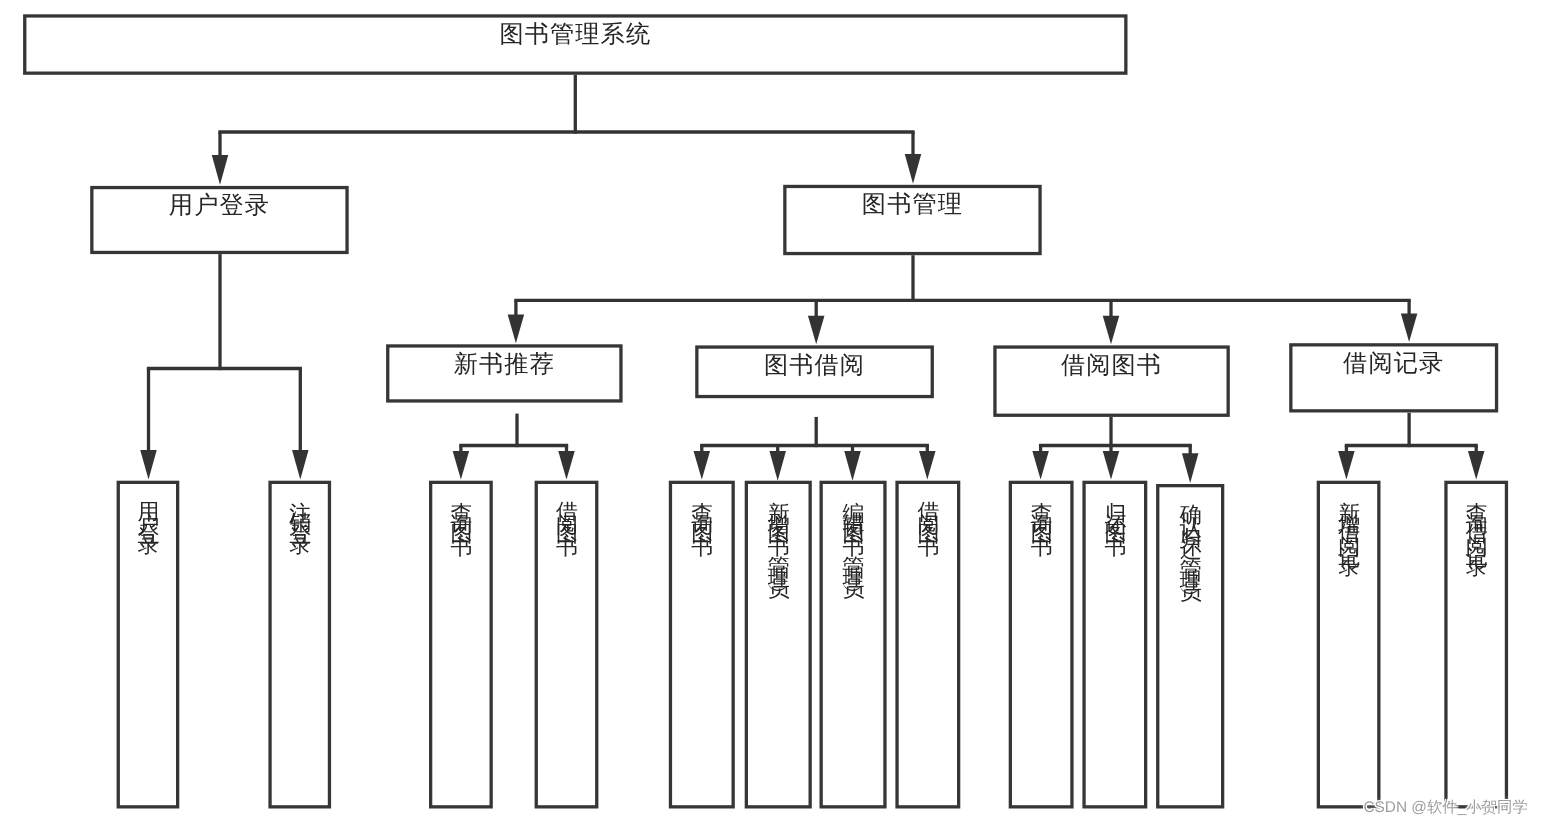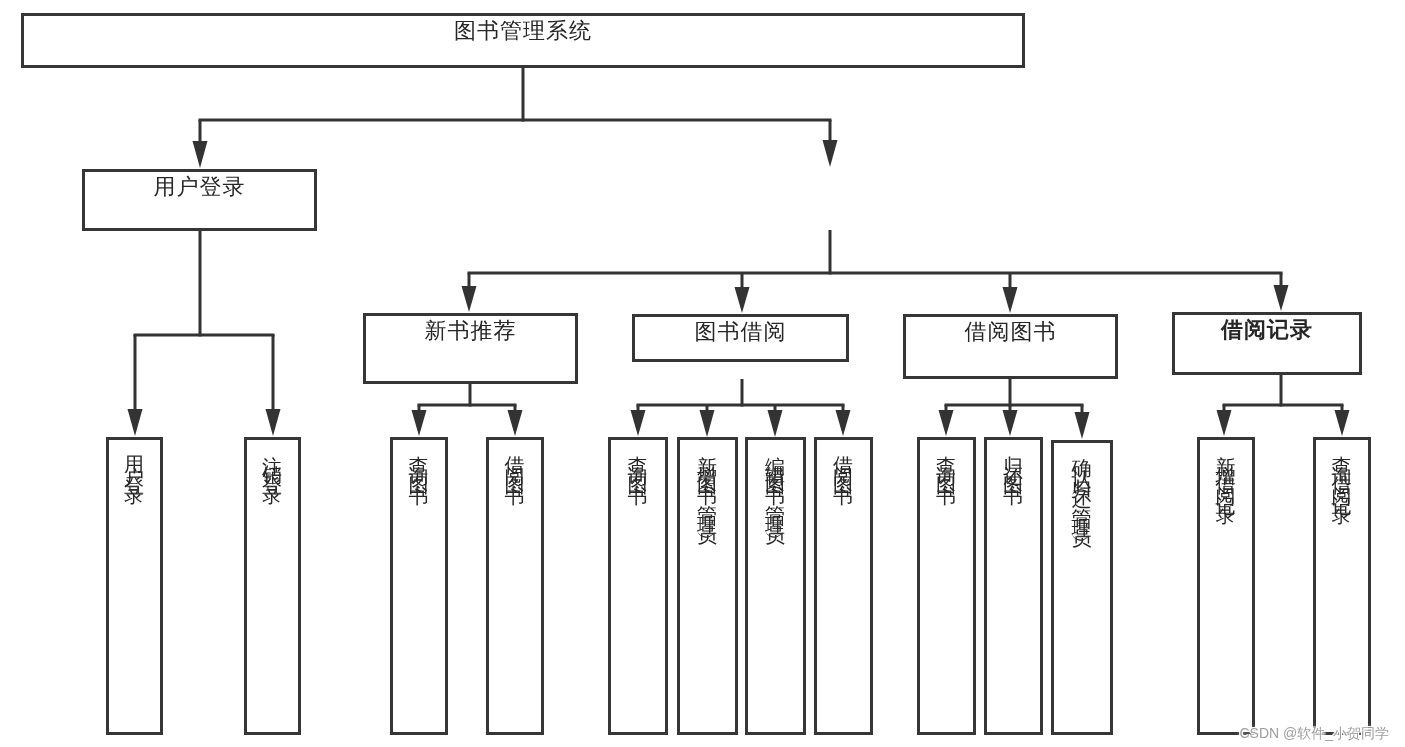--- a/index.html
+++ b/index.html
@@ -124,31 +124,34 @@
     <polygon points="1334.5,410 1349.5,410 1342,436"></polygon>
   </svg>
 
   <div class="box h" style="left:21px;top:13px;width:1004px;height:55px;">
     <span>图书管理系统</span>
   </div>
 
   <div class="box h" style="left:82px;top:169px;width:235px;height:62px;">
     <span>用户登录</span>
   </div>
+  <div class="box h" style="left:712px;top:168px;width:235px;height:64px;">
+    <span>图书管理</span>
+  </div>
 
-  <div class="box h" style="left:363px;top:313px;width:215px;height:71px;">
+  <div class="box h" style="left:351px;top:313px;width:215px;height:53px;">
     <span>新书推荐</span>
   </div>
   <div class="box h" style="left:632px;top:314px;width:217px;height:48px;">
     <span>图书借阅</span>
   </div>
   <div class="box h" style="left:903px;top:314px;width:215px;height:65px;">
     <span>借阅图书</span>
   </div>
-  <div class="box h" style="left:1172px;top:312px;width:190px;height:63px;font-weight:bold;">
+  <div class="box h" style="left:1172px;top:312px;width:190px;height:63px;">
     <span>借阅记录</span>
   </div>
 
   <div class="box v" style="left:106px;width:57px;">
     <span class="vtext">用户登录</span>
   </div>
   <div class="box v" style="left:244px;width:57px;">
     <span class="vtext">注销登录</span>
   </div>
 

